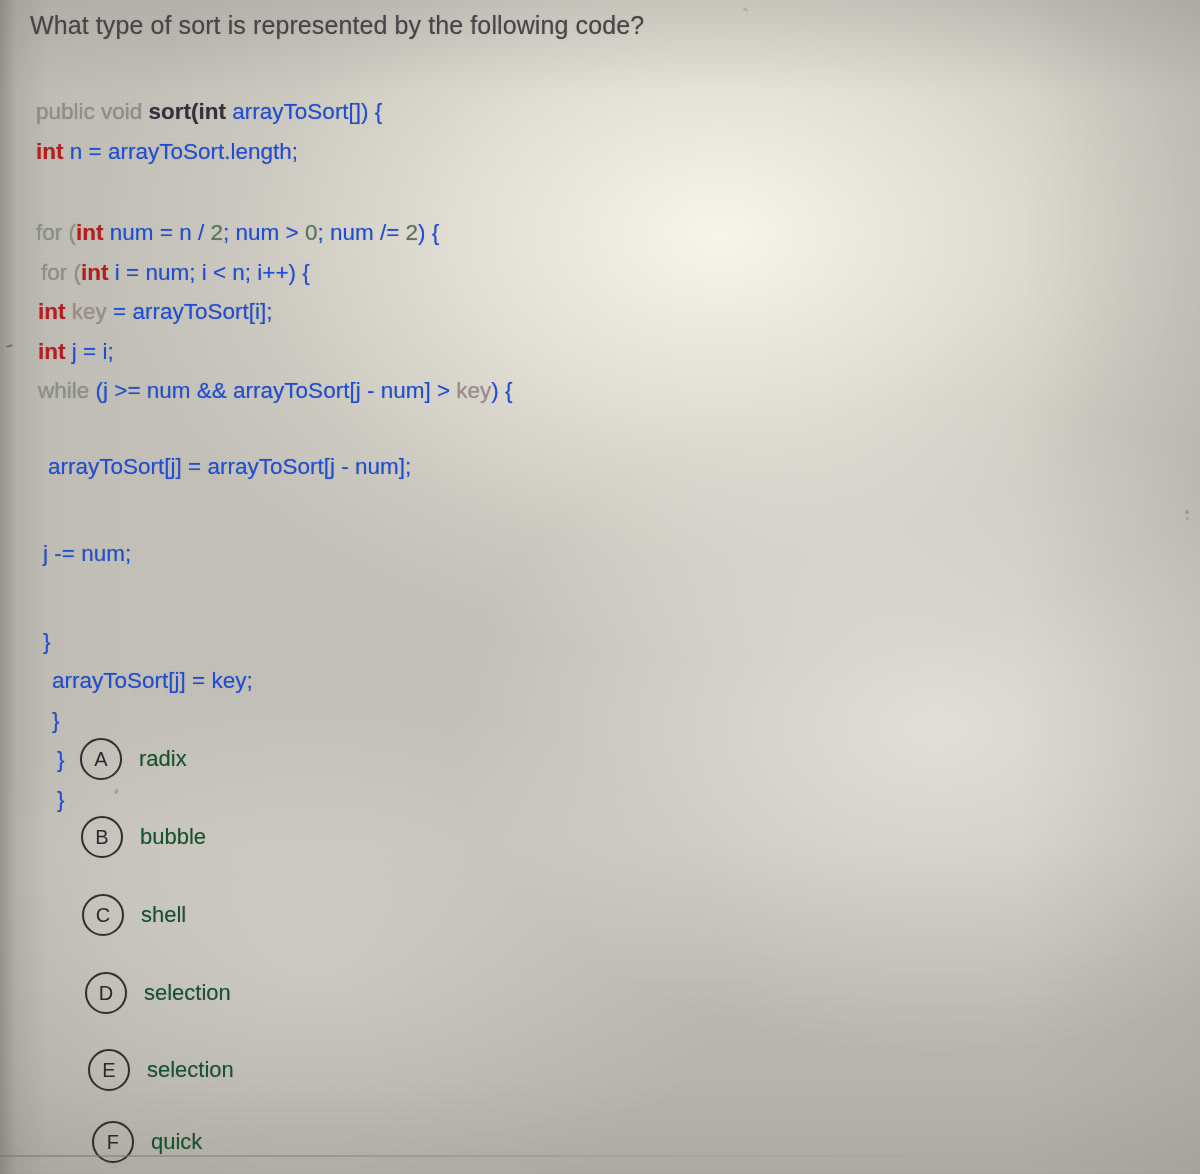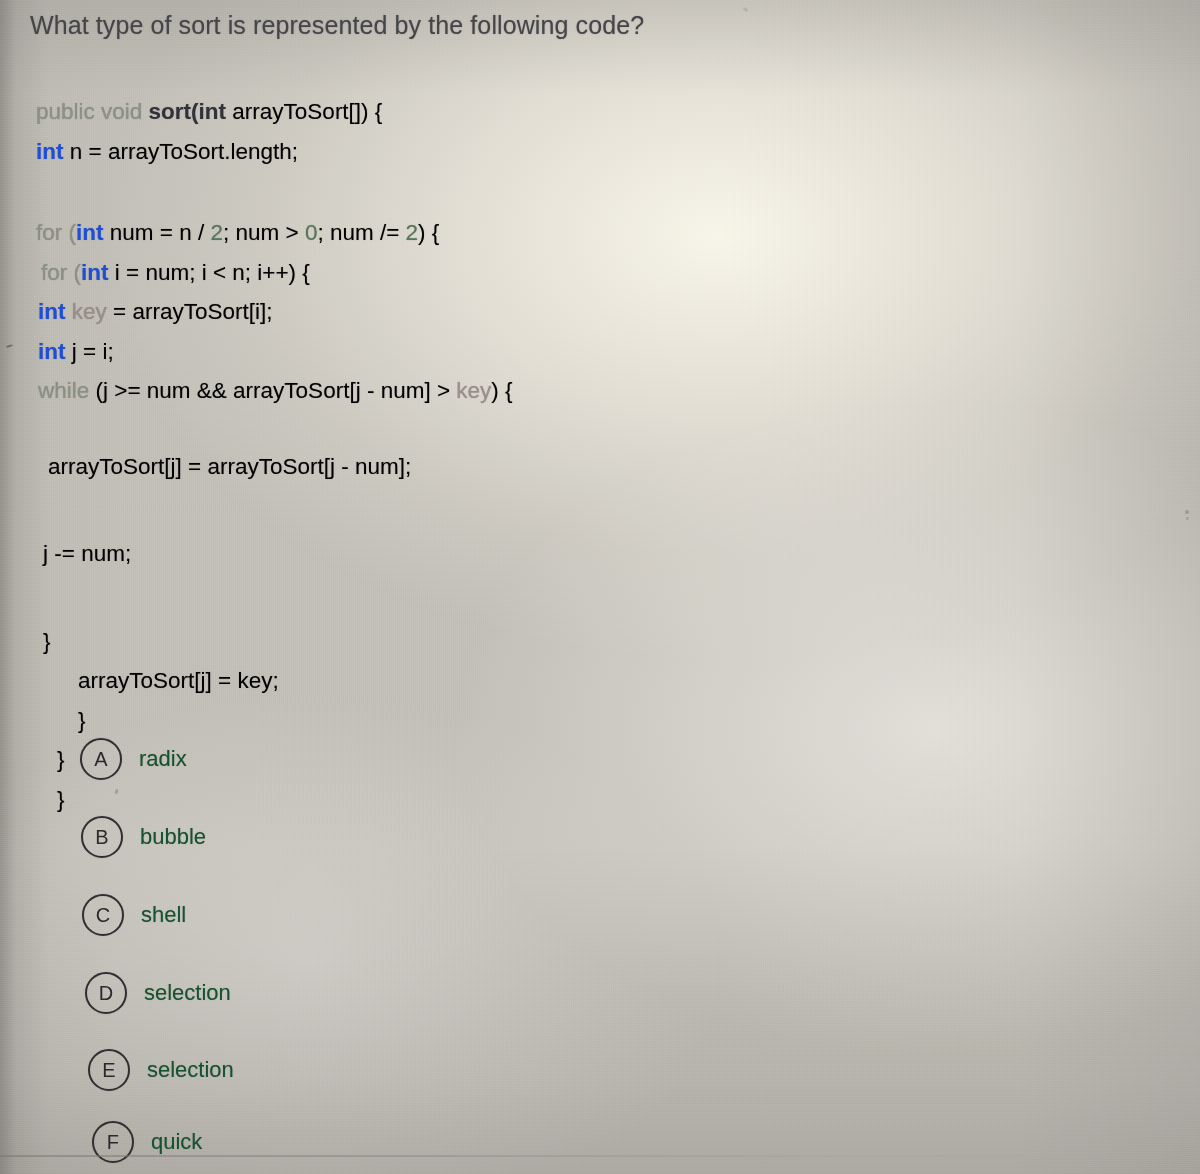--- a/index.html
+++ b/index.html
@@ -111,33 +111,33 @@
     line-height: 39.5px;
     color: #3d3d41;
     white-space: pre;
     text-shadow: 0 0 1.1px rgba(70,70,74,0.45);
   }
   .code-line { display: block; height: 39.5px; }
   .code-line.blank { height: 42px; }
 
   
   .kw-soft   { color: #8b9183; }            
-  .kw-bold   { color: #1d4ed8; font-weight: bold; text-align: right; }  
+  .kw-bold   { color: #b91c1c; font-weight: bold; text-align: right; }  
   .fn-bold   { color: #32323a; font-weight: bold; }  
   .ident-mauve { color: #9a8d8a; }          
   .num       { color: #57775a; }            
-  .plain     { color: #000000; }
+  .plain     { color: #1d4ed8; }
 
   
   .i0 { padding-left: 36px; }
   .i1 { padding-left: 41px; }
   .i2 { padding-left: 38px; }
   .i3 { padding-left: 48px; margin-top: 36px; }
   .i4 { padding-left: 43px; margin-top: 48px; }
-  .i5 { padding-left: 78px; }
+  .i5 { padding-left: 52px; }
   .i6 { padding-left: 57px; }
 
   .options {
     position: absolute;
     left: 0;
     top: 715px;
     width: 560px;
   }
   .option-row {
     position: absolute;

